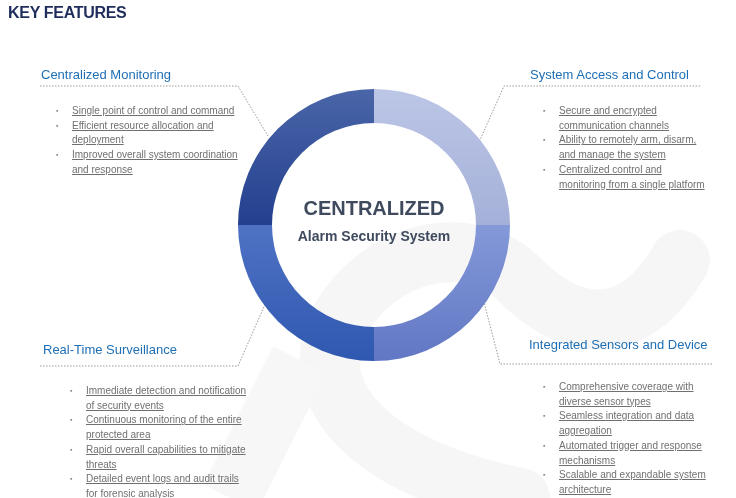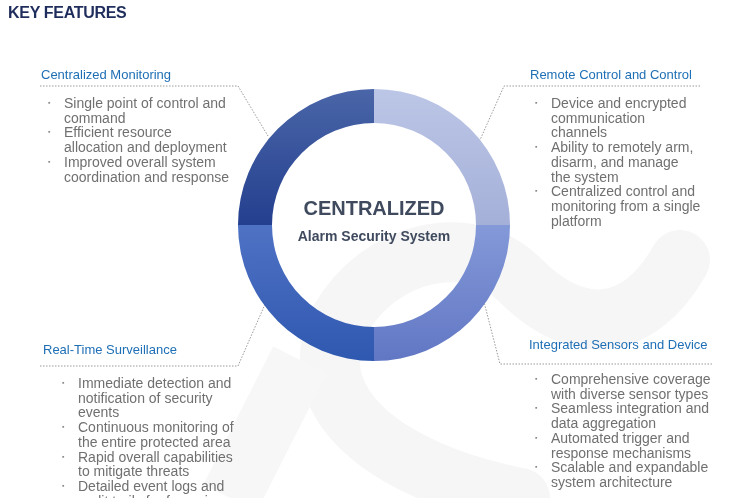--- a/index.html
+++ b/index.html
@@ -1,20 +1,20 @@
 <!DOCTYPE html>
 <html><head>
 <meta charset="utf-8">
 <style>
   html, body { margin:0; padding:0; }
   body { width:736px; height:498px; position:relative; overflow:hidden; background:#ffffff; font-family:"Liberation Sans", sans-serif; }
   .title { position:absolute; left:8px; top:4px; font-size:16px; font-weight:bold; color:#1f2d5c; letter-spacing:-0.3px; }
   .watermark { position:absolute; left:0; top:0; width:736px; height:498px; }
   .heading { position:absolute; font-size:13px; color:#1e6fb5; white-space:nowrap; }
-  ul.feat { position:absolute; margin:4px; padding:0; list-style:none; font-size:14px; line-height:14.7px; color:#707070; }
+  ul.feat { position:absolute; margin:12px; padding:0; list-style:none; font-size:10px; line-height:14.7px; color:#707070;text-decoration:underline; }
   ul.feat li { position:relative; padding-left:20px; }
   ul.feat li::before { content:"\25AA"; position:absolute; left:4px; top:0; font-size:7px; color:#8a8a8a; }
   .center-title { position:absolute; left:274px; top:197px; width:200px; text-align:center; font-size:20px; font-weight:bold; color:#3f4a5e; }
   .center-sub { position:absolute; left:274px; top:228px; width:200px; text-align:center; font-size:14px; font-weight:bold; color:#3f4a5e; }
   svg.ring, svg.lines { position:absolute; left:0; top:0; }
 </style>
 </head>
 <body>
 
 <svg class="watermark" width="736" height="498" viewBox="0 0 736 498">
@@ -62,23 +62,23 @@
 <div class="center-title">CENTRALIZED</div>
 <div class="center-sub">Alarm Security System</div>
 
 <div class="heading" style="left:41px; top:67px;">Centralized Monitoring</div>
 <ul class="feat" style="left:40px; top:92px; width:190px;">
   <li>Single point of control and command</li>
   <li>Efficient resource allocation and deployment</li>
   <li>Improved overall system coordination and response</li>
 </ul>
 
-<div class="heading" style="left:530px; top:67px;">Remote Control and Control</div>
+<div class="heading" style="left:530px; top:67px;">System Access and Control</div>
 <ul class="feat" style="left:527px; top:92px; width:170px;">
-  <li>Device and encrypted communication channels</li>
+  <li>Secure and encrypted communication channels</li>
   <li>Ability to remotely arm, disarm, and manage the system</li>
   <li>Centralized control and monitoring from a single platform</li>
 </ul>
 
 <div class="heading" style="left:43px; top:342px;">Real-Time Surveillance</div>
 <ul class="feat" style="left:54px; top:372px; width:185px;">
   <li>Immediate detection and notification of security events</li>
   <li>Continuous monitoring of the entire protected area</li>
   <li>Rapid overall capabilities to mitigate threats</li>
   <li>Detailed event logs and audit trails for forensic analysis</li>

